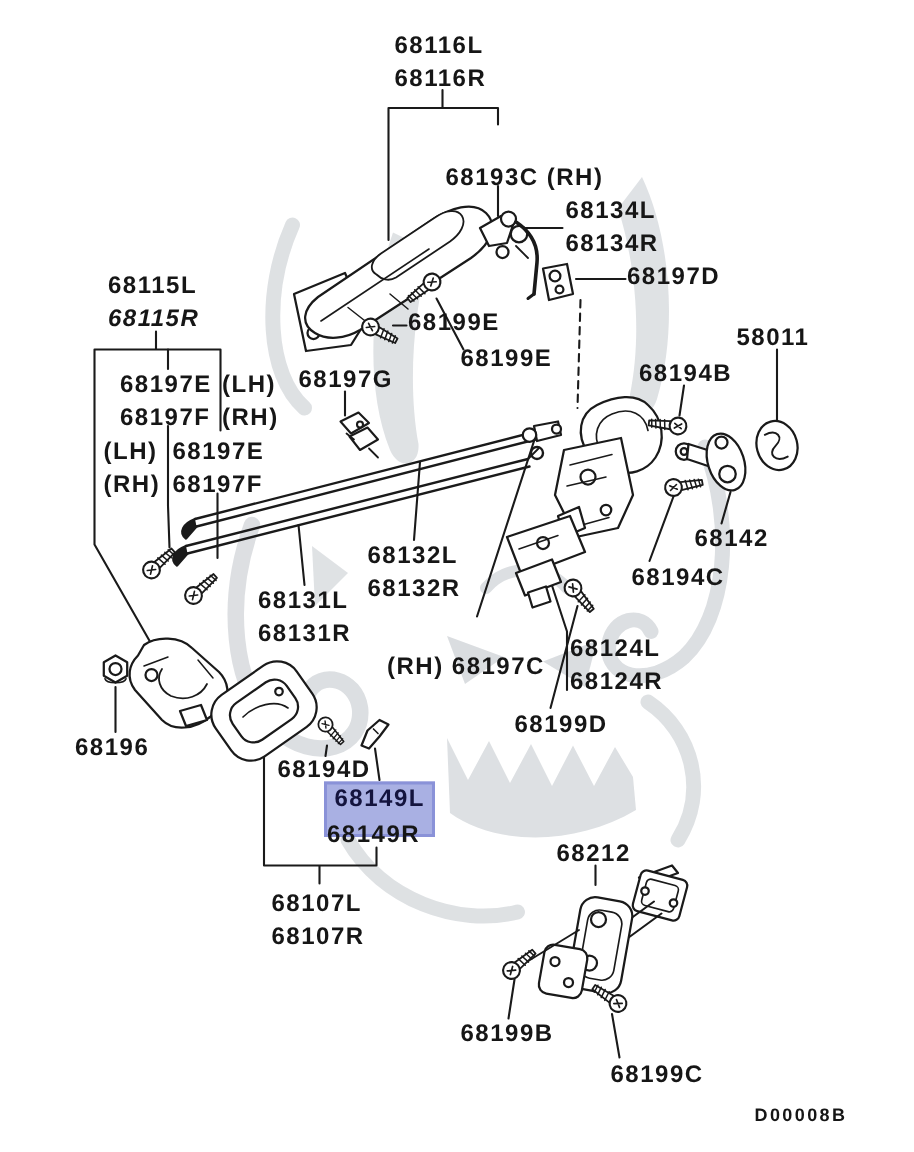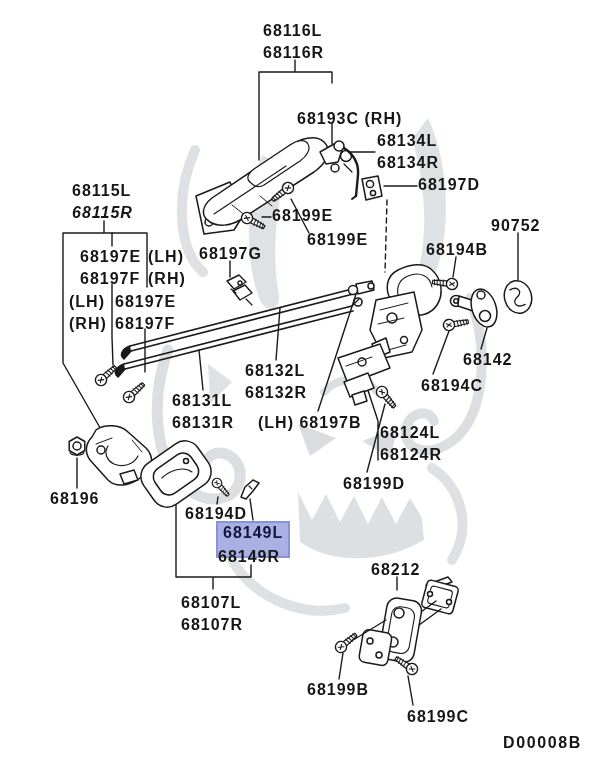--- a/index.html
+++ b/index.html
@@ -3,21 +3,21 @@
 <meta charset="utf-8">
 <style>
   html,body{margin:0;padding:0;background:#fff}
   #stage{position:relative;width:609px;height:768px;background:#ffffff;overflow:hidden;
          font-family:"Liberation Sans",sans-serif}
   #art{position:absolute;left:0;top:0;z-index:1}
   #labels{position:absolute;left:0;top:0;width:609px;height:768px;z-index:2}
   .lbl{position:absolute;font-family:"Liberation Sans",sans-serif;font-weight:bold;
        font-size:16px;line-height:20px;letter-spacing:1px;color:#161616;white-space:nowrap}
   .lbl.hl{background:#a9b0e3;border:2px solid #8a92d8;padding:0 5px 13px 5px;color:#14143e}
-  .lbl.code{font-size:16px;letter-spacing:1.6px;line-height:14px}
+  .lbl.code{font-size:12px;letter-spacing:1.6px;line-height:14px}
 </style>
 </head>
 <body>
 
 <div id="stage">
 
   <svg id="art" width="609" height="768" viewBox="0 0 609 768" fill="none" stroke-linecap="round" stroke-linejoin="round">
 
     <defs>
       <g id="g-screw" stroke="#1a1a1a">
@@ -224,25 +224,25 @@
       <div class="lbl" style="left: 148px; top: 269px;">(RH)</div>
       <div class="lbl" style="left: 69px; top: 292px;">(LH)</div>
       <div class="lbl" style="left: 115px; top: 292px;">68197E</div>
       <div class="lbl" style="left: 69px; top: 314px;">(RH)</div>
       <div class="lbl" style="left: 115px; top: 314px;">68197F</div>
       <div class="lbl" style="left: 199px; top: 244px;">68197G</div>
       <div class="lbl" style="left: 245px; top: 361px;">68132L</div>
       <div class="lbl" style="left: 245px; top: 383px;">68132R</div>
       <div class="lbl" style="left: 172px; top: 391px;">68131L</div>
       <div class="lbl" style="left: 172px; top: 413px;">68131R</div>
-      <div class="lbl" style="left: 258px; top: 413px;">(LH) 68197B</div>
+      <div class="lbl" style="left: 258px; top: 435px;">(RH) 68197C</div>
       <div class="lbl" style="left: 380px; top: 423px;">68124L</div>
       <div class="lbl" style="left: 380px; top: 445px;">68124R</div>
       <div class="lbl" style="left: 426px; top: 240px;">68194B</div>
-      <div class="lbl" style="left: 491px; top: 216px;">90752</div>
+      <div class="lbl" style="left: 491px; top: 216px;">58011</div>
       <div class="lbl" style="left: 463px; top: 350px;">68142</div>
       <div class="lbl" style="left: 421px; top: 376px;">68194C</div>
       <div class="lbl" style="left: 343px; top: 474px;">68199D</div>
       <div class="lbl" style="left: 50px; top: 489px;">68196</div>
       <div class="lbl" style="left: 185px; top: 504px;">68194D</div>
       <div class="lbl hl" style="left: 216px; top: 521px;">68149L</div>
       <div class="lbl" style="left: 218px; top: 547px;">68149R</div>
       <div class="lbl" style="left: 181px; top: 593px;">68107L</div>
       <div class="lbl" style="left: 181px; top: 615px;">68107R</div>
       <div class="lbl" style="left: 371px; top: 560px;">68212</div>

